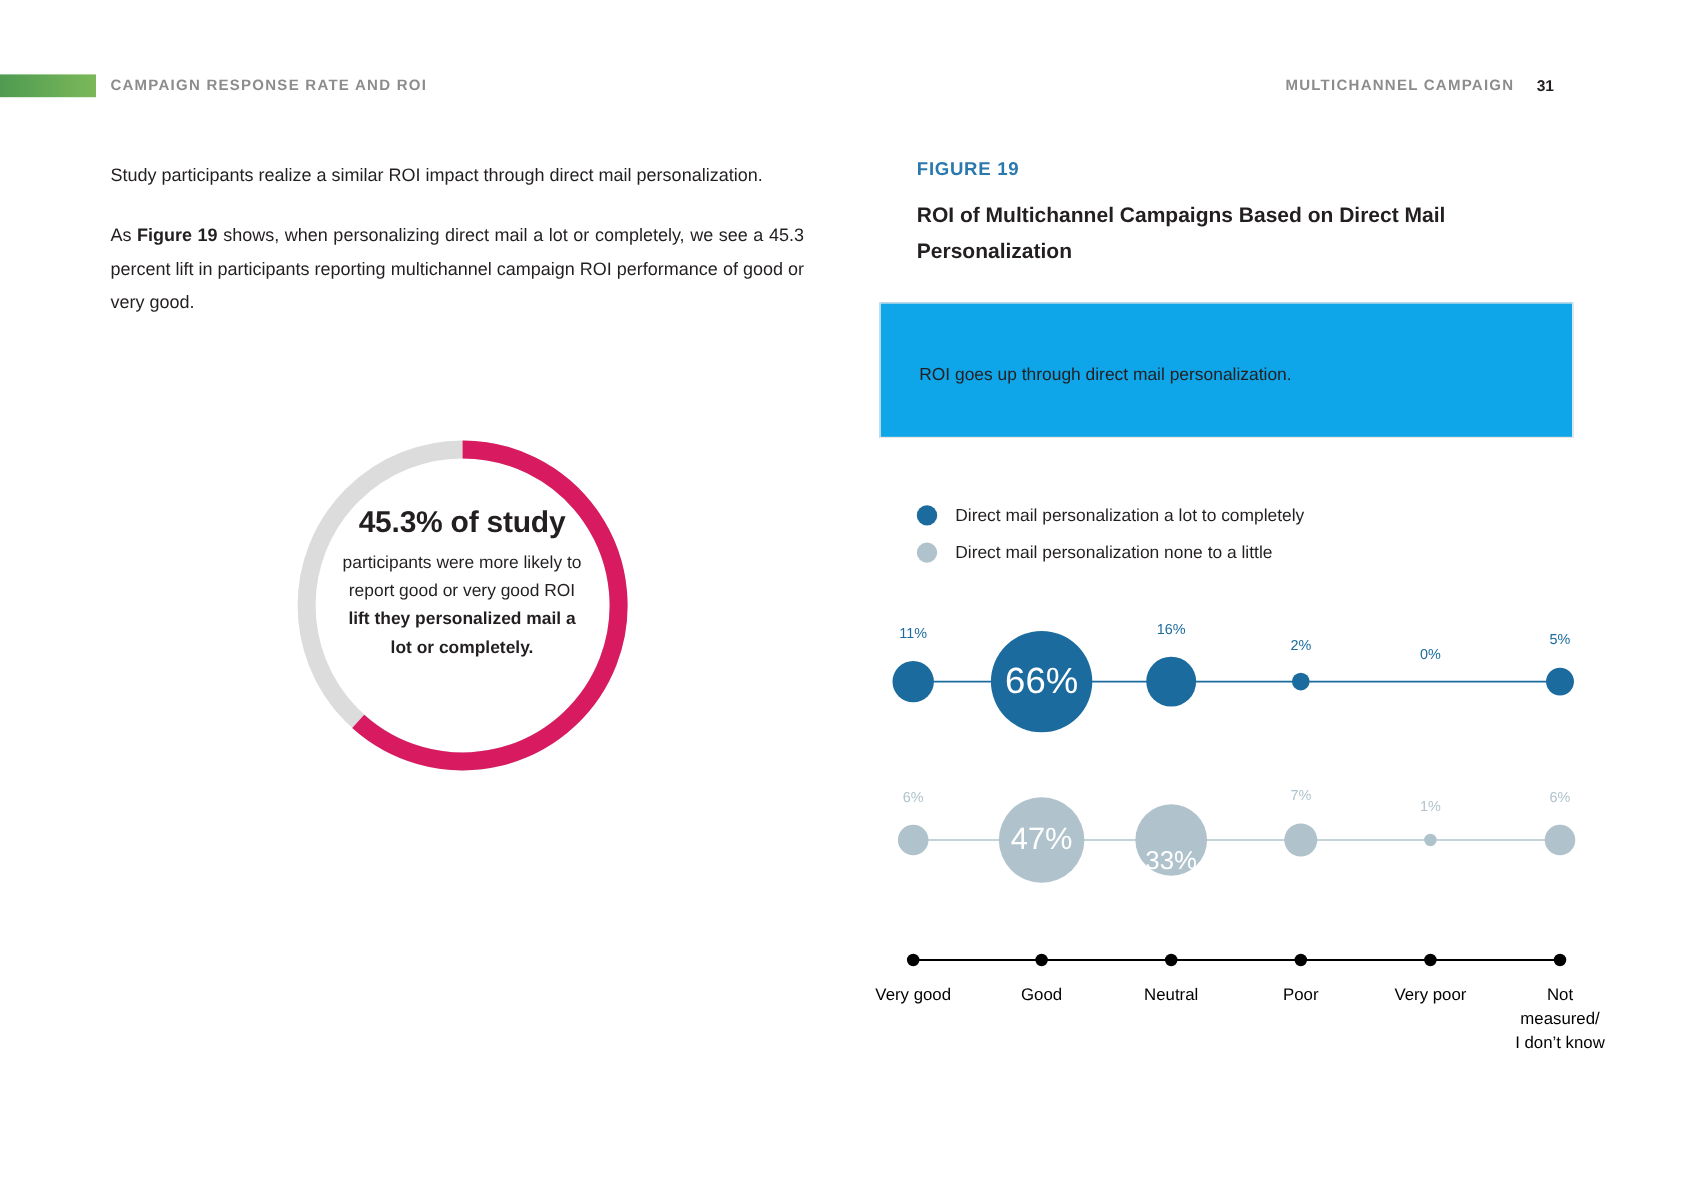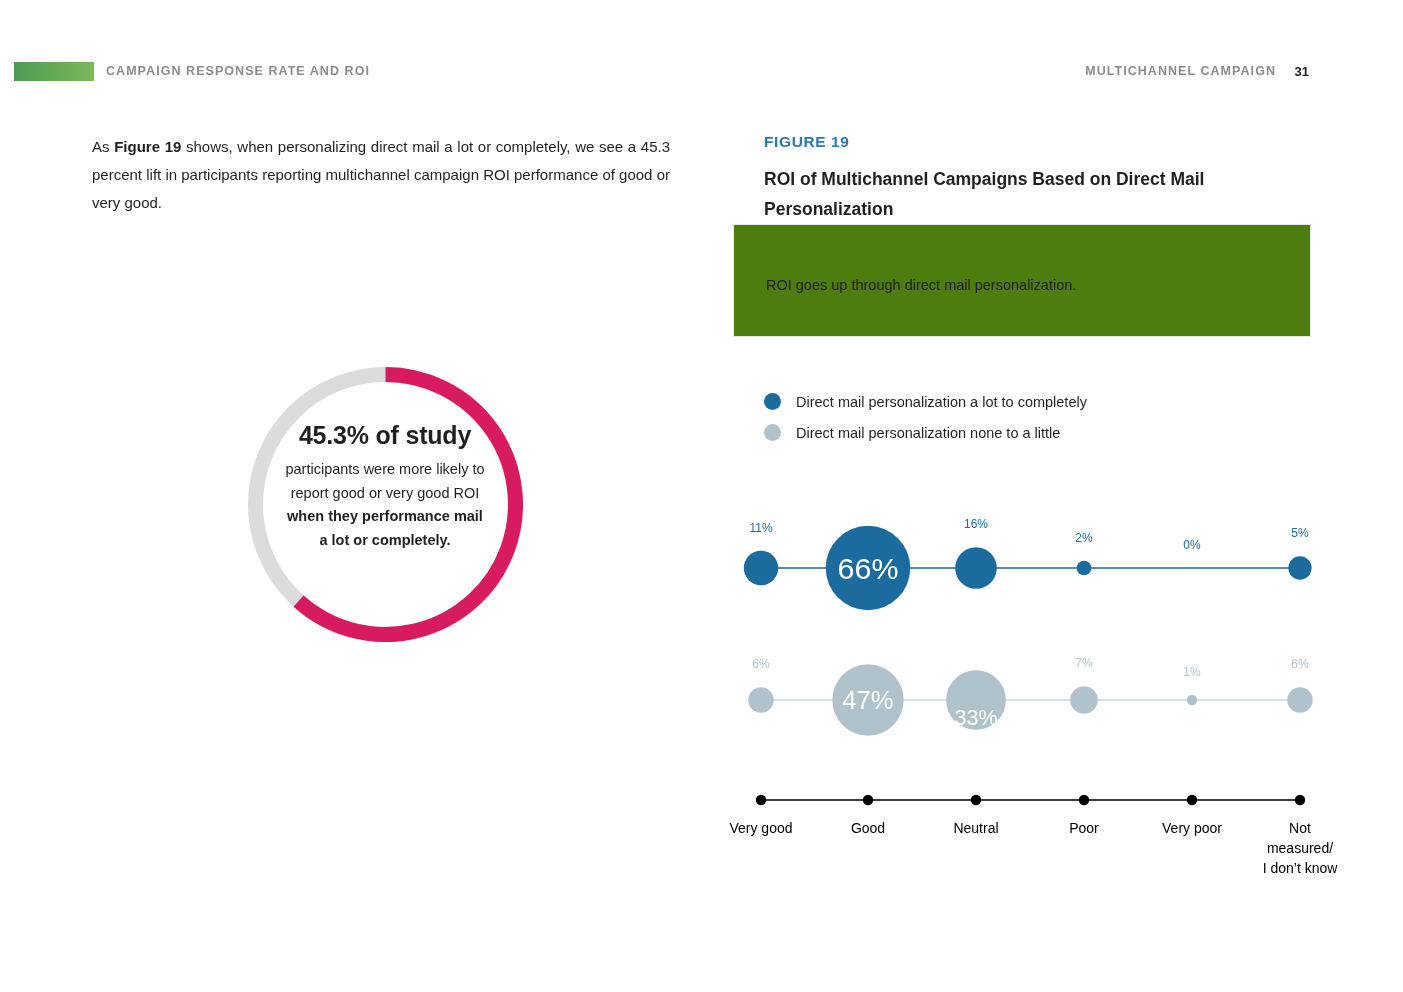--- a/index.html
+++ b/index.html
@@ -5,21 +5,21 @@
   html,body{margin:0;padding:0;}
   body{
     width:1403px;height:992px;
     background:#ffffff;
     font-family:"Liberation Sans","DejaVu Sans",sans-serif;
     color:#231f20;
     position:relative;
     overflow:hidden;
   }
   
-  #page-header{position:absolute;left:14px;top:62px;width:1365px;height:22px;}
+  #page-header{position:absolute;left:0;top:62px;width:1365px;height:22px;}
   #green-bar{position:absolute;left:0;top:0;width:80px;height:19px;
     background:linear-gradient(90deg,#4e9b51 0%,#7cb85a 100%);}
   #header-left{position:absolute;left:92px;top:2px;
     font-size:12.5px;font-weight:700;letter-spacing:1.05px;color:#8c8c8c;white-space:nowrap;}
   #header-right{position:absolute;right:103px;top:2px;
     font-size:12.5px;font-weight:700;letter-spacing:1.05px;color:#8c8c8c;white-space:nowrap;}
   #page-number{position:absolute;right:70px;top:2px;
     font-size:13px;font-weight:700;color:#231f20;}
 
   
@@ -34,21 +34,21 @@
   #donut-text{position:absolute;left:42px;top:58px;width:200px;text-align:center;}
   #donut-headline{font-size:25px;font-weight:700;line-height:30px;color:#231f20;letter-spacing:-0.2px;}
   #donut-sub{font-size:14.5px;line-height:23.5px;color:#231f20;margin-top:8px;}
   #donut-sub b{font-weight:700;}
 
   
   #figure{position:absolute;left:733px;top:133px;width:600px;}
   #fig-label{font-size:15.5px;font-weight:700;letter-spacing:0.6px;color:#2a78ad;margin-left:31px;}
   #fig-title{font-size:17.5px;font-weight:700;line-height:30px;color:#231f20;
     margin:13px 0 0 31px;max-width:520px;}
-  #callout{width:578px;height:113px;background:#4d7c0f;
+  #callout{margin-top:28px;width:578px;height:113px;background:#0ea5e9;
     border:1px solid #e6e6e6;box-sizing:border-box;position:relative;}
   #callout-text{position:absolute;left:32px;top:52px;font-size:14.5px;color:#231f20;}
 
   
   #legend{margin:56px 0 0 31px;}
   .legend-row{display:flex;align-items:flex-end;margin-bottom:14px;}
   .legend-dot{width:17px;height:17px;border-radius:50%;margin-right:15px;flex:0 0 auto;}
   .legend-label{font-size:14.5px;color:#231f20;}
 
   
@@ -63,31 +63,32 @@
 <body>
 
 <div id="page-header">
   <div id="green-bar"></div>
   <div id="header-left">CAMPAIGN RESPONSE RATE AND ROI</div>
   <div id="header-right">MULTICHANNEL CAMPAIGN</div>
   <div id="page-number">31</div>
 </div>
 
 <div id="left-col">
+  <p class="body-par justified">Study participants realize a similar ROI impact through direct mail personalization.</p>
   <p class="body-par justified"><span>As </span><b>Figure 19</b><span> shows, when personalizing direct mail a lot or completely, we see a 45.3 percent lift in participants reporting multichannel campaign ROI performance of good or very good.</span></p>
 </div>
 
 <div id="donut-wrap">
   <svg id="donut-svg" width="285" height="285" viewBox="0 0 285 285">
     <circle id="donut-track" cx="142.5" cy="142.5" r="130" fill="none" stroke="#dcdcdc" stroke-width="15"></circle>
     <path id="donut-arc" fill="none" stroke="#d81b60" stroke-width="15" d="M 142.5 12.5 A 130 130 0 1 1 55.513021173348434 239.10882731206124"></path>
   </svg>
   <div id="donut-text">
     <div id="donut-headline">45.3% of study</div>
-    <div id="donut-sub"><span>participants were more likely to report good or very good ROI </span><b>when they performance mail a lot or completely.</b></div>
+    <div id="donut-sub"><span>participants were more likely to report good or very good ROI </span><b>lift they personalized mail a lot or completely.</b></div>
   </div>
 </div>
 
 <div id="figure">
   <div id="fig-label">FIGURE 19</div>
   <div id="fig-title">ROI of Multichannel Campaigns Based on Direct Mail Personalization</div>
   <div id="callout">
     <div id="callout-text">ROI goes up through direct mail personalization.</div>
   </div>
   <div id="legend">

